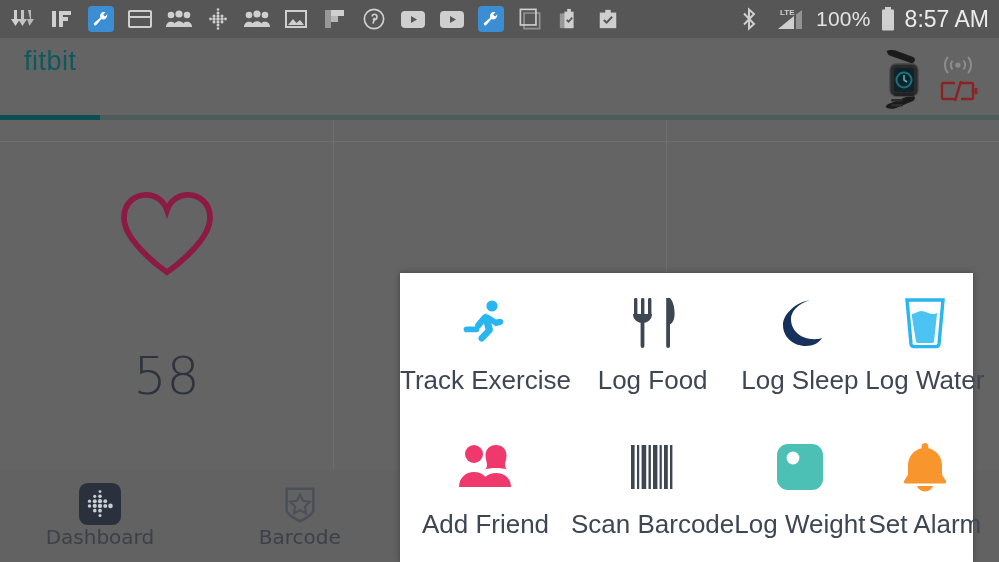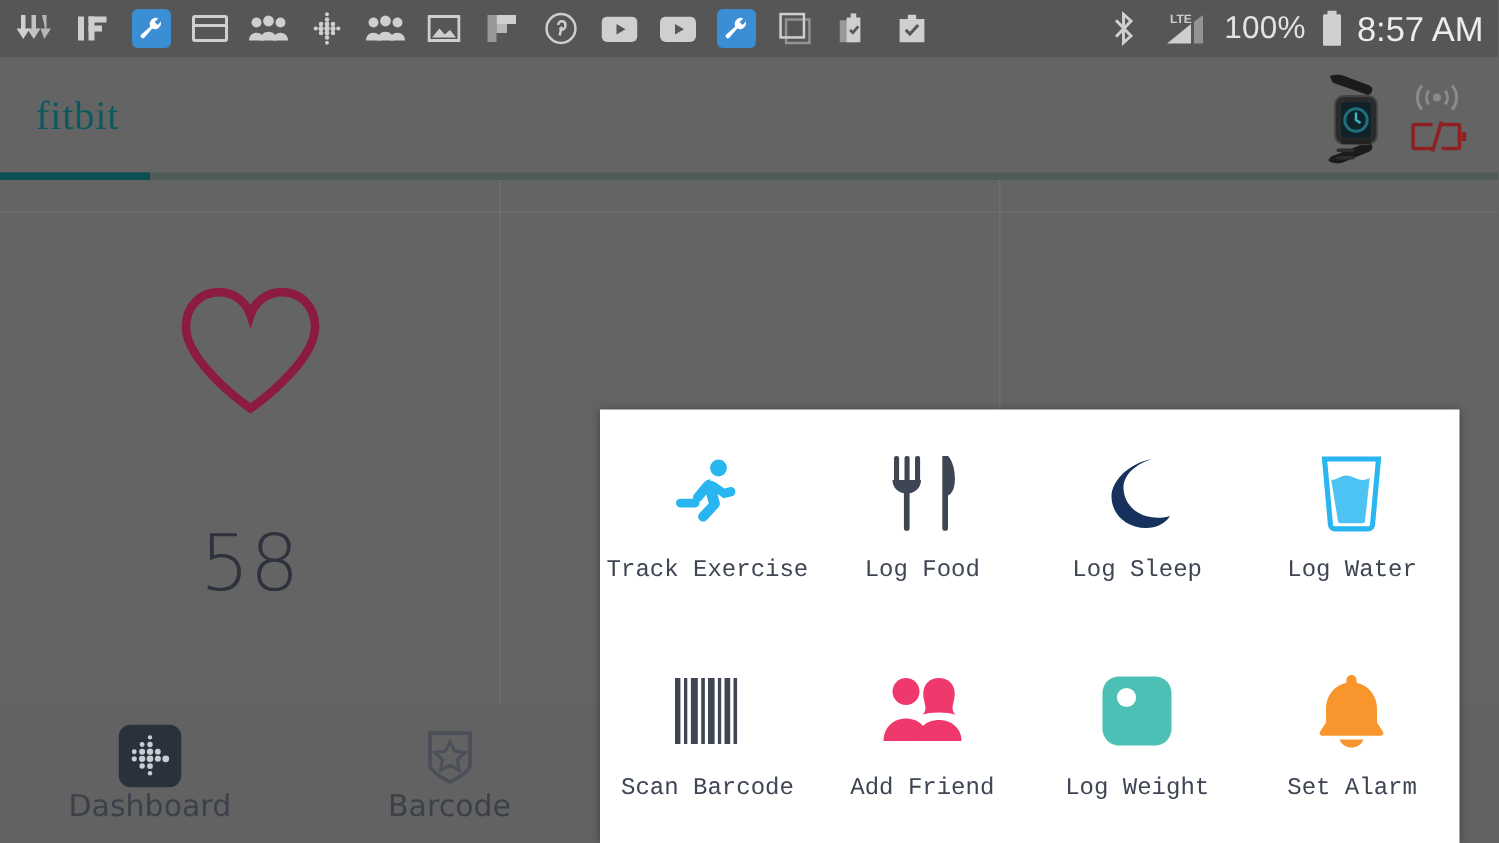--- a/index.html
+++ b/index.html
@@ -24,23 +24,23 @@
   .sb-badge{ background:#3b8dd4; border-radius:4px; }
   .sb-text{ color:#e3e3e3; font-size:21px; letter-spacing:.2px; }
   .sb-time{ color:#ececec; font-size:23px; }
 
   
   #app-header{
     position:absolute; top:38px; left:0; width:999px; height:77px;
     background:#646464;
   }
   #fitbit-logo{
-    position:absolute; left:24px; top:24px;
+    position:absolute; left:24px; top:8px;
     color:#0d5a5e; font-size:27px; letter-spacing:.5px;
-    font-family:Liberation Serif, serif;
+    font-family:Liberation Sans, sans-serif;
   }
   #device-area{
     position:absolute; right:12px; top:6px;
     width:120px; height:70px;
   }
   #watch-img{ position:absolute; left:6px; top:4px; width:60px; height:64px; }
   #sync-icon{ position:absolute; left:70px; top:8px; width:42px; height:24px; color:#8b8b8b; }
   #battery-icon{ position:absolute; left:72px; top:36px; width:40px; height:22px; color:#8e2222; }
 
   
@@ -92,21 +92,21 @@
     display:grid;
     grid-template-columns:repeat(4,1fr);
     grid-template-rows:repeat(2,1fr);
     box-shadow:0 0 6px rgba(0,0,0,.35);
   }
   .qm-item{
     display:flex; flex-direction:column; align-items:center; justify-content:center;
     gap:14px; cursor:pointer;
   }
   .qm-ico{ width:56px; height:56px; display:flex; align-items:center; justify-content:center; }
-  .qm-label{ color:#3e4654; font-size:16px; font-family:Liberation Mono, monospace; white-space:nowrap; }
+  .qm-label{ color:#3e4654; font-size:26px; font-family:Liberation Sans, sans-serif; white-space:nowrap; }
 </style>
 </head>
 <body>
 
 <div id="status-bar">
   <div class="sb-left">
 
     <span class="sb-ico">
       <svg width="24" height="22" viewBox="0 0 24 22" fill="currentColor">
         <path d="M3 2h3v9h3l-4.5 7L0 11h3z"></path>
@@ -396,48 +396,48 @@
       <svg width="48" height="54" viewBox="0 0 48 54" fill="none">
         <path d="M6 4h36l-4 44a3 3 0 01-3 2.6H13a3 3 0 01-3-2.6z" stroke="#29b6f0" stroke-width="3.4" fill="#ffffff"></path>
         <path d="M10.5 18c4 0 6-3 10-3s7 3 11 3c2.2 0 3.5-.6 4.6-1.3L33 45.5a1.6 1.6 0 01-1.6 1.4H16.6A1.6 1.6 0 0115 45.5z" fill="#4cc3f2"></path>
       </svg>
     </span>
     <div class="qm-label">Log Water</div>
   </div>
 
   <div class="qm-item">
     <span class="qm-ico">
+      <svg width="56" height="48" viewBox="0 0 56 48" fill="#ef386b">
+        <circle cx="17" cy="11" r="9"></circle>
+        <path d="M2 44c0-9 6.6-15 15-15s15 6 15 15z"></path>
+        <path d="M39 2c-6.5 0-10.5 4.5-10.5 10.5 0 4 1.5 7 1.5 9.5 0 2-1 3.5-2 4.5 3-1 6.5-1.5 11-1.5s8 .5 11 1.5c-1-1-2-2.5-2-4.5 0-2.5 1.5-5.5 1.5-9.5C49.5 6.5 45.5 2 39 2z"></path>
+        <path d="M24 44c0-8.5 6.6-14 15-14s15 5.5 15 14z"></path>
+      </svg>
+    </span>
+    <div class="qm-label">Add Friend</div>
+  </div>
+
+  <div class="qm-item">
+    <span class="qm-ico">
       <svg width="48" height="48" viewBox="0 0 48 48" fill="#3e4654">
         <rect x="2" y="2" width="3.6" height="44"></rect>
         <rect x="8" y="2" width="2.2" height="44"></rect>
         <rect x="12.6" y="2" width="4.6" height="44"></rect>
         <rect x="19.5" y="2" width="2.4" height="44"></rect>
         <rect x="24" y="2" width="4.4" height="44"></rect>
         <rect x="30.6" y="2" width="2.2" height="44"></rect>
         <rect x="35" y="2" width="3.8" height="44"></rect>
         <rect x="41" y="2" width="2.4" height="44"></rect>
       </svg>
     </span>
     <div class="qm-label">Scan Barcode</div>
   </div>
 
   <div class="qm-item">
     <span class="qm-ico">
-      <svg width="56" height="48" viewBox="0 0 56 48" fill="#ef386b">
-        <circle cx="17" cy="11" r="9"></circle>
-        <path d="M2 44c0-9 6.6-15 15-15s15 6 15 15z"></path>
-        <path d="M39 2c-6.5 0-10.5 4.5-10.5 10.5 0 4 1.5 7 1.5 9.5 0 2-1 3.5-2 4.5 3-1 6.5-1.5 11-1.5s8 .5 11 1.5c-1-1-2-2.5-2-4.5 0-2.5 1.5-5.5 1.5-9.5C49.5 6.5 45.5 2 39 2z"></path>
-        <path d="M24 44c0-8.5 6.6-14 15-14s15 5.5 15 14z"></path>
-      </svg>
-    </span>
-    <div class="qm-label">Add Friend</div>
-  </div>
-
-  <div class="qm-item">
-    <span class="qm-ico">
       <svg width="50" height="50" viewBox="0 0 50 50">
         <rect x="2" y="2" width="46" height="46" rx="11" fill="#4dc0b5"></rect>
         <circle cx="18" cy="16" r="6.4" fill="#ffffff"></circle>
       </svg>
     </span>
     <div class="qm-label">Log Weight</div>
   </div>
 
   <div class="qm-item">
     <span class="qm-ico">

